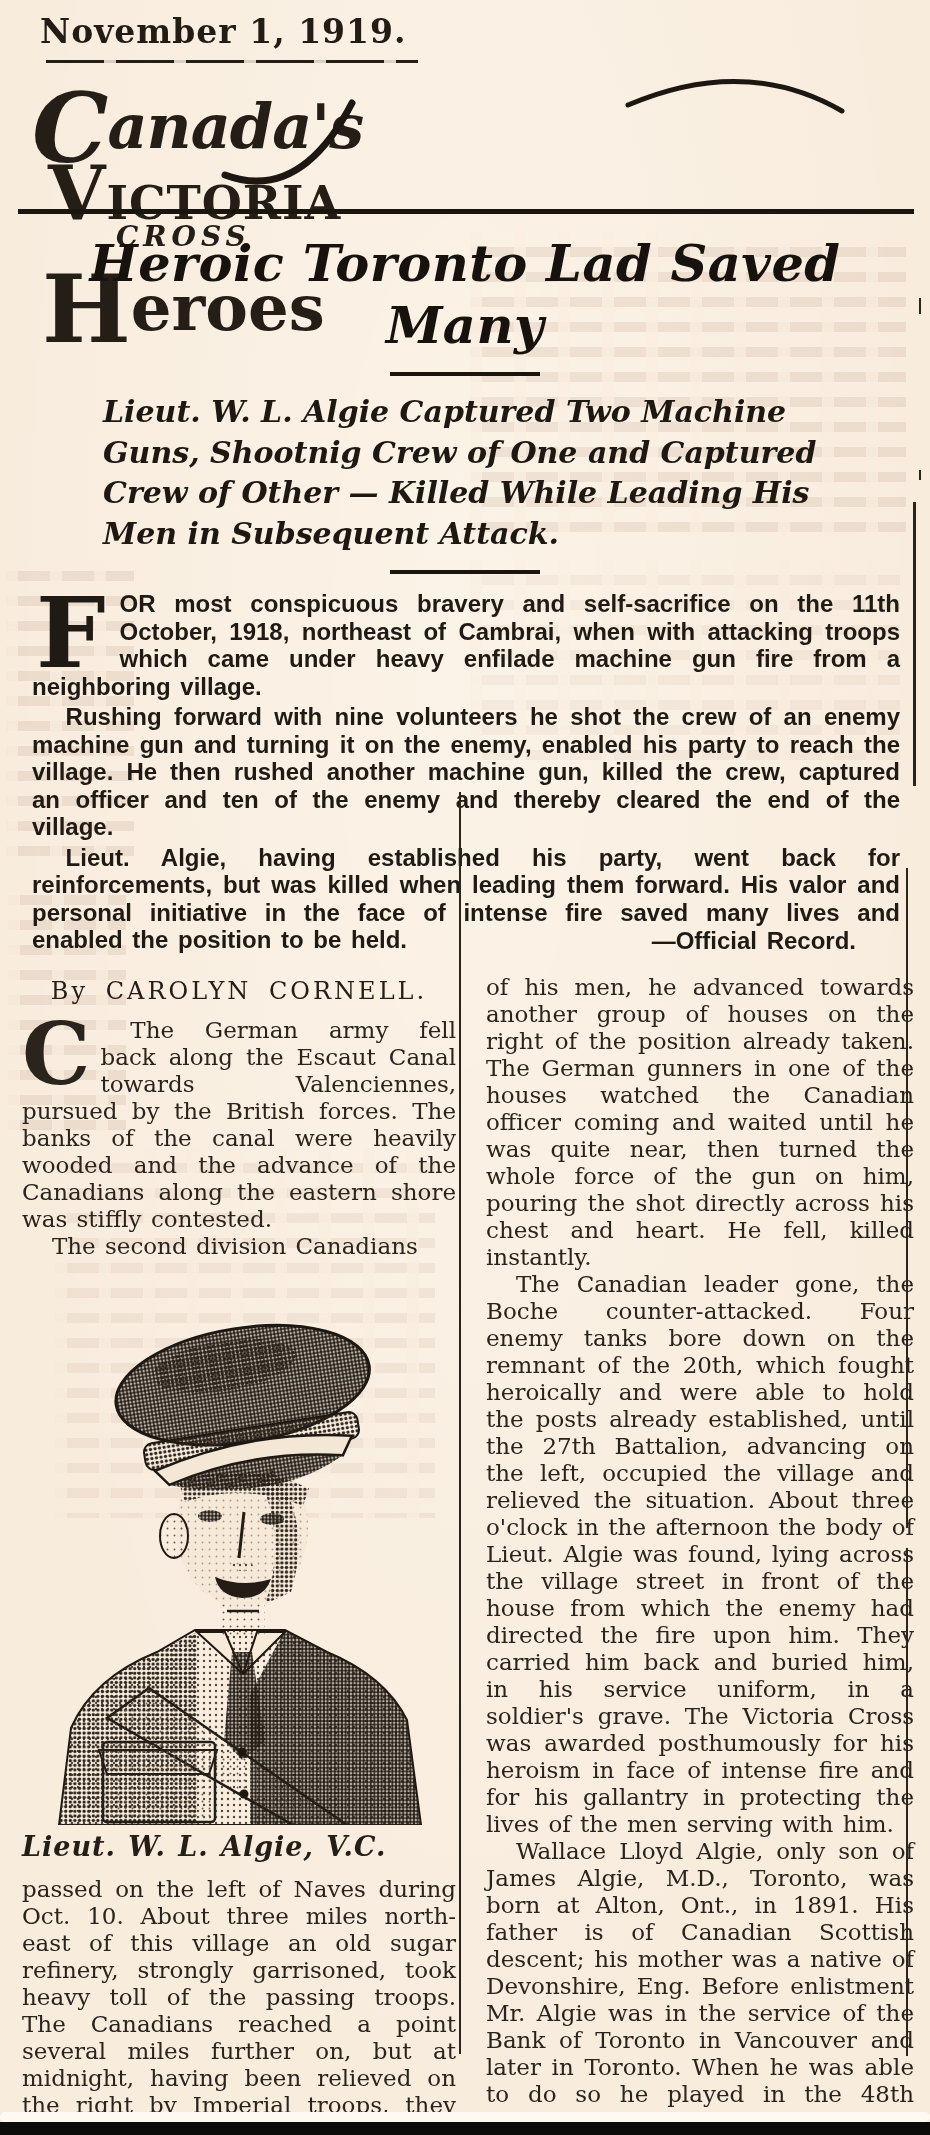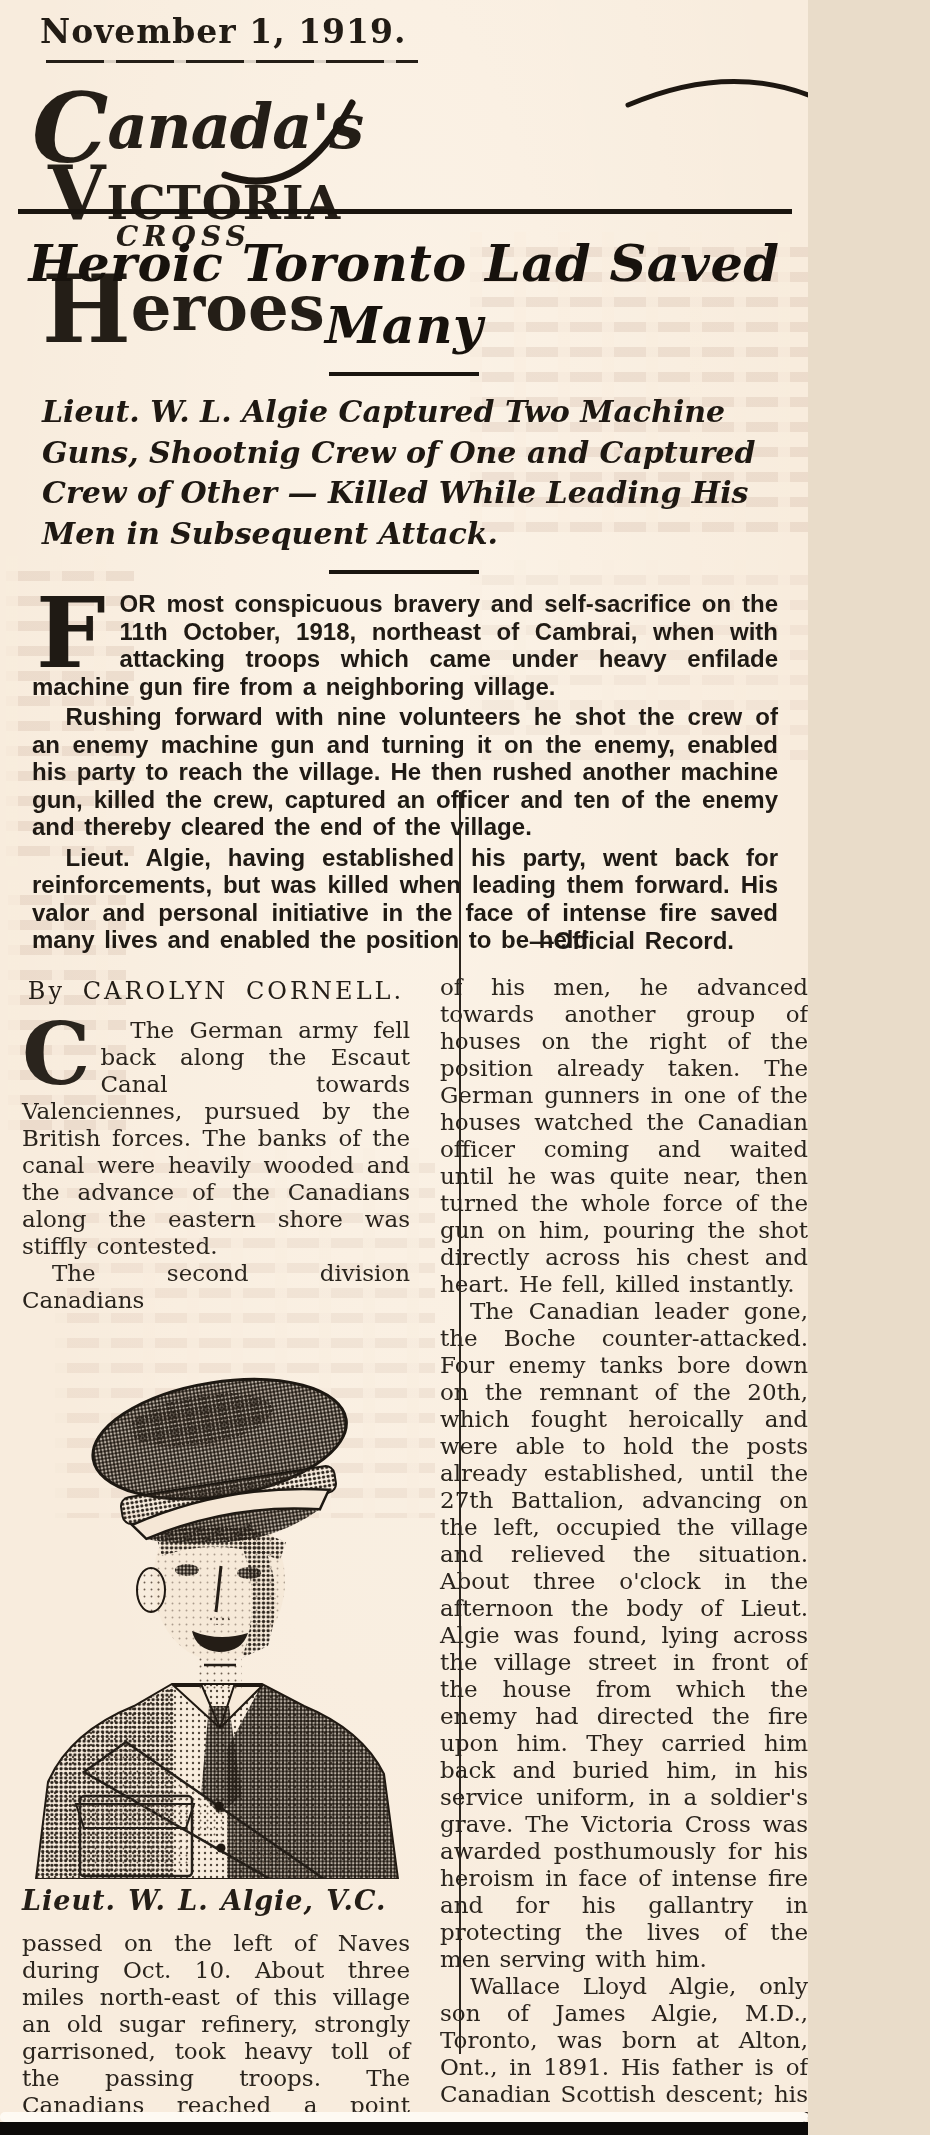--- a/index.html
+++ b/index.html
@@ -1,18 +1,18 @@
 <!DOCTYPE html>
 <html><head>
 <meta charset="utf-8">
 <style>
   html,body{margin:0;padding:0;}
   body{background:#e9dcc9;}
   .sheet{
-    position:relative; width:808px; height:2135px; overflow:hidden;
+    position:relative; width:930px; height:2135px; overflow:hidden;
     background:
       radial-gradient(ellipse at 50% 30%, rgba(255,250,242,.5), rgba(0,0,0,0) 70%),
       #f8ecdd;
     color:#241e17;
     font-family:"DejaVu Serif", serif;
   }
   
   .ghost{
     position:absolute; z-index:0; opacity:.55; filter:blur(.7px);
     background-image:

